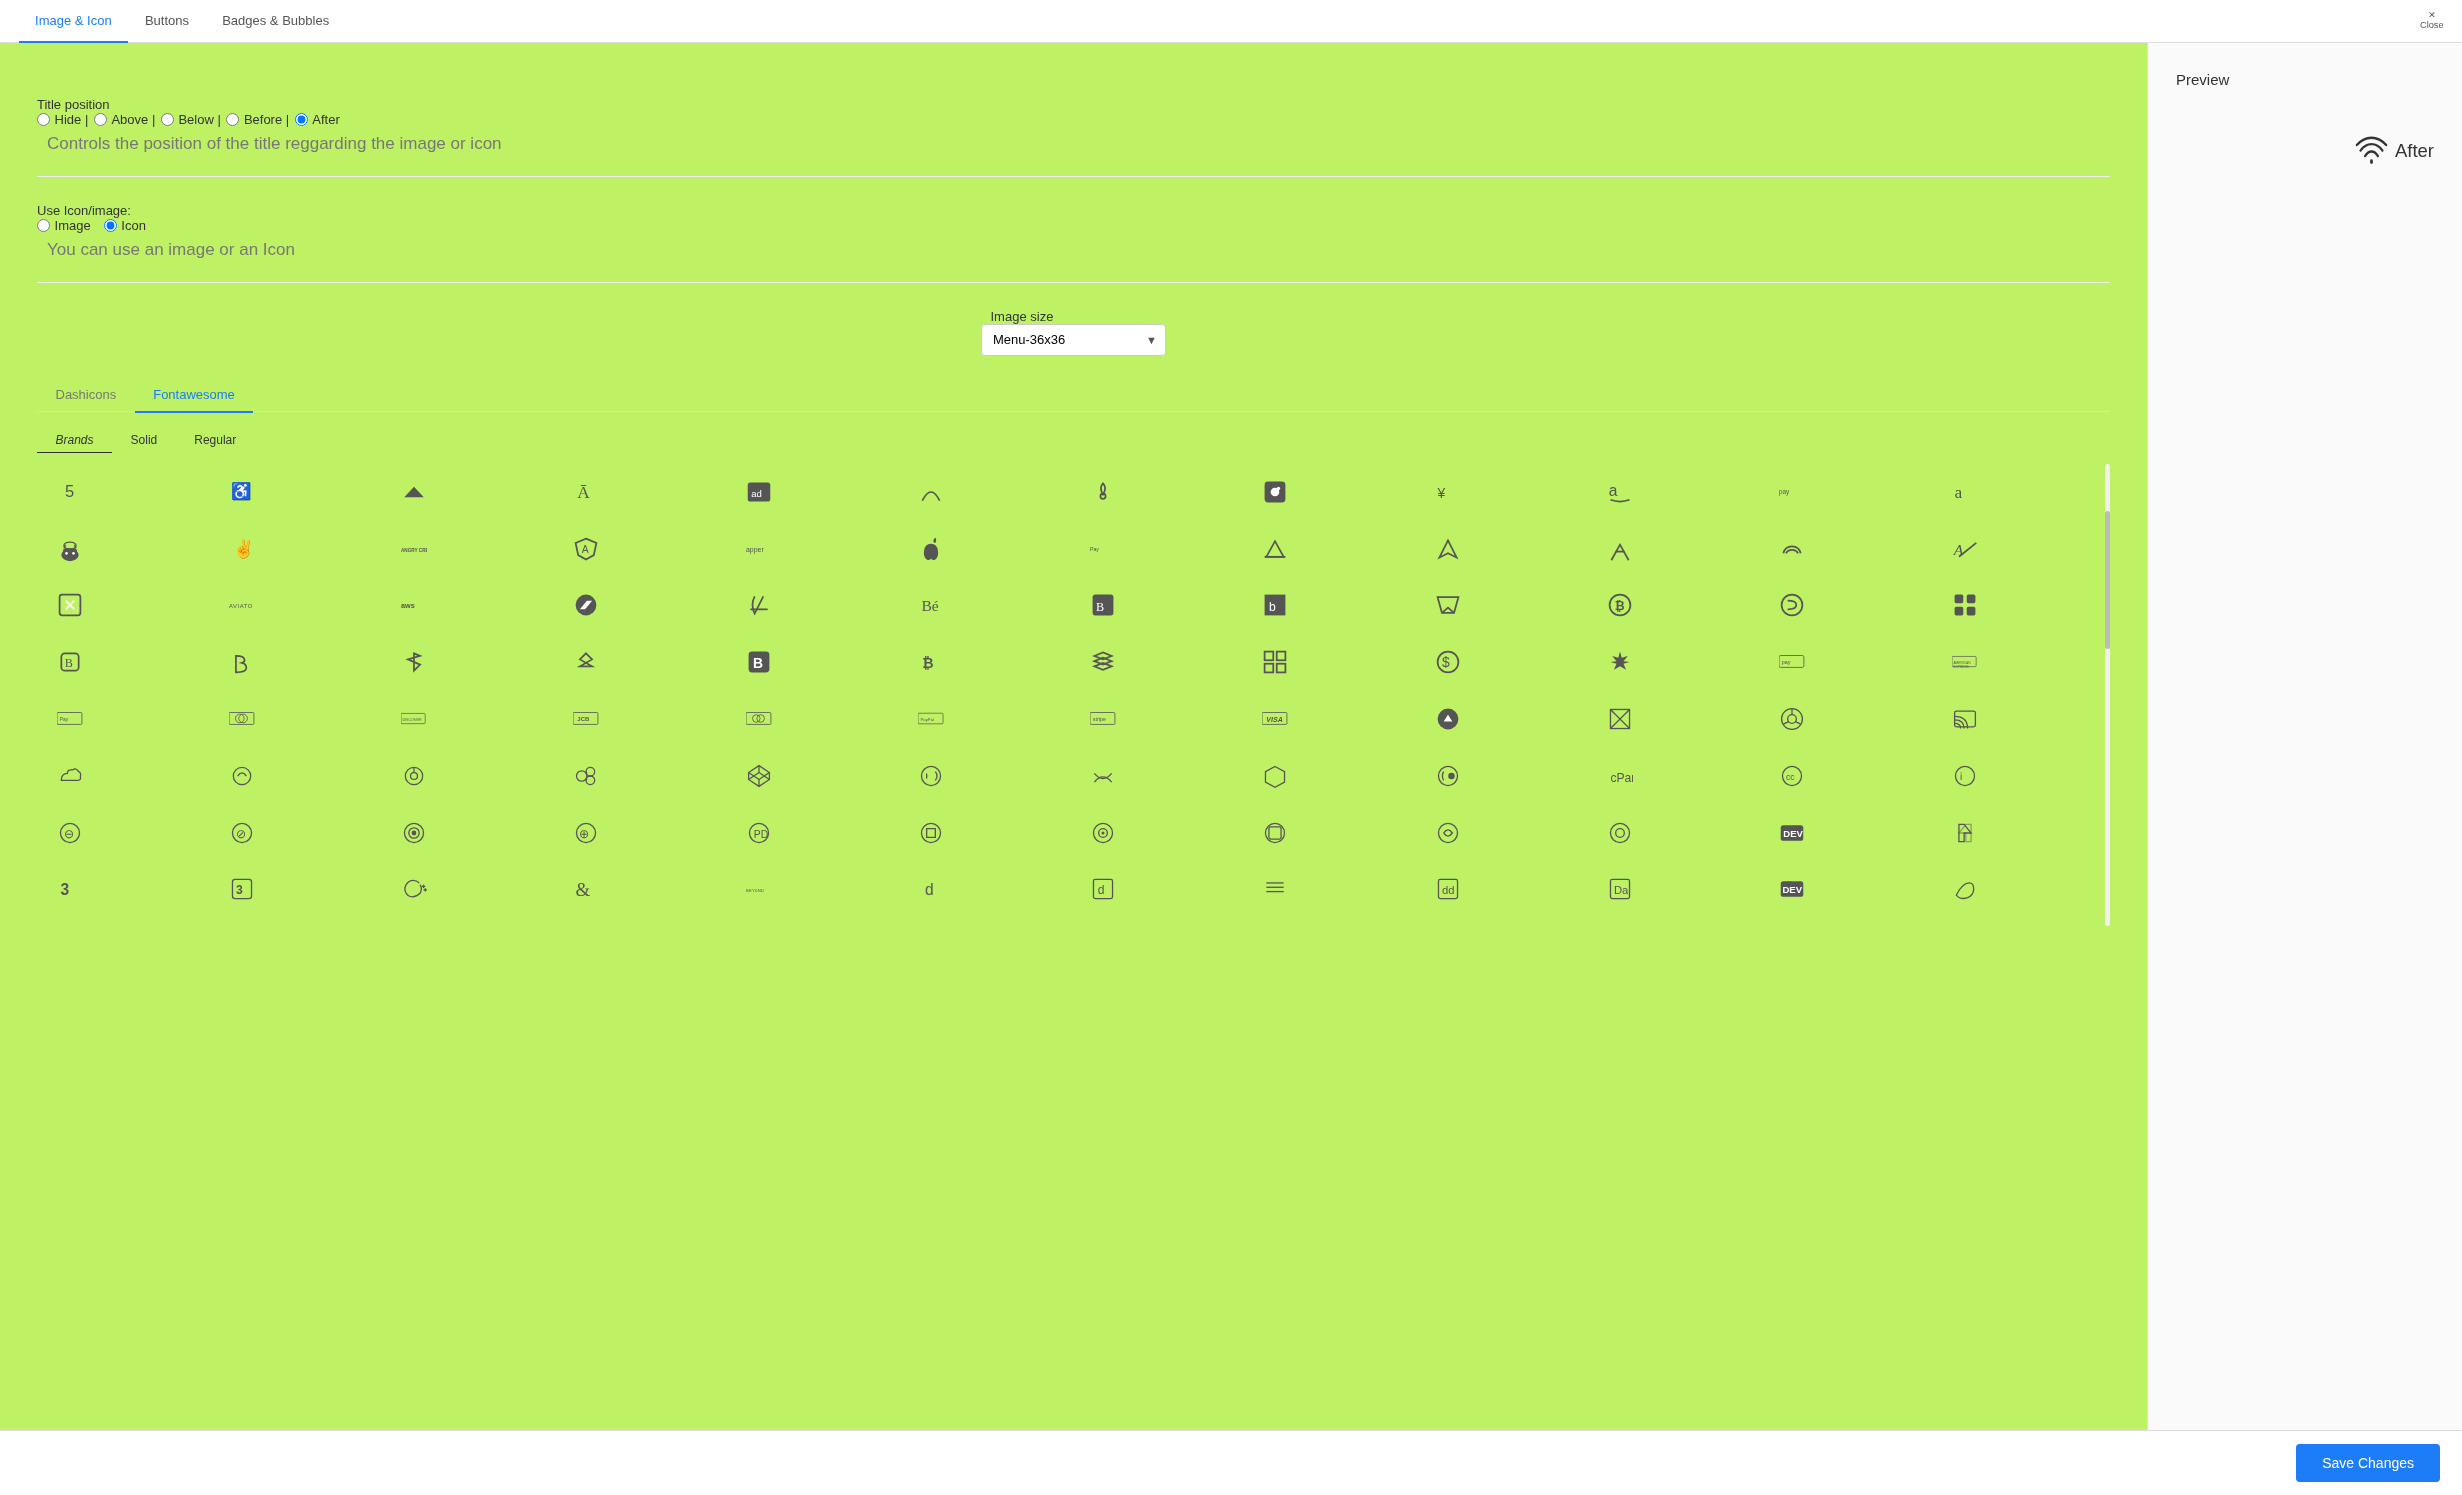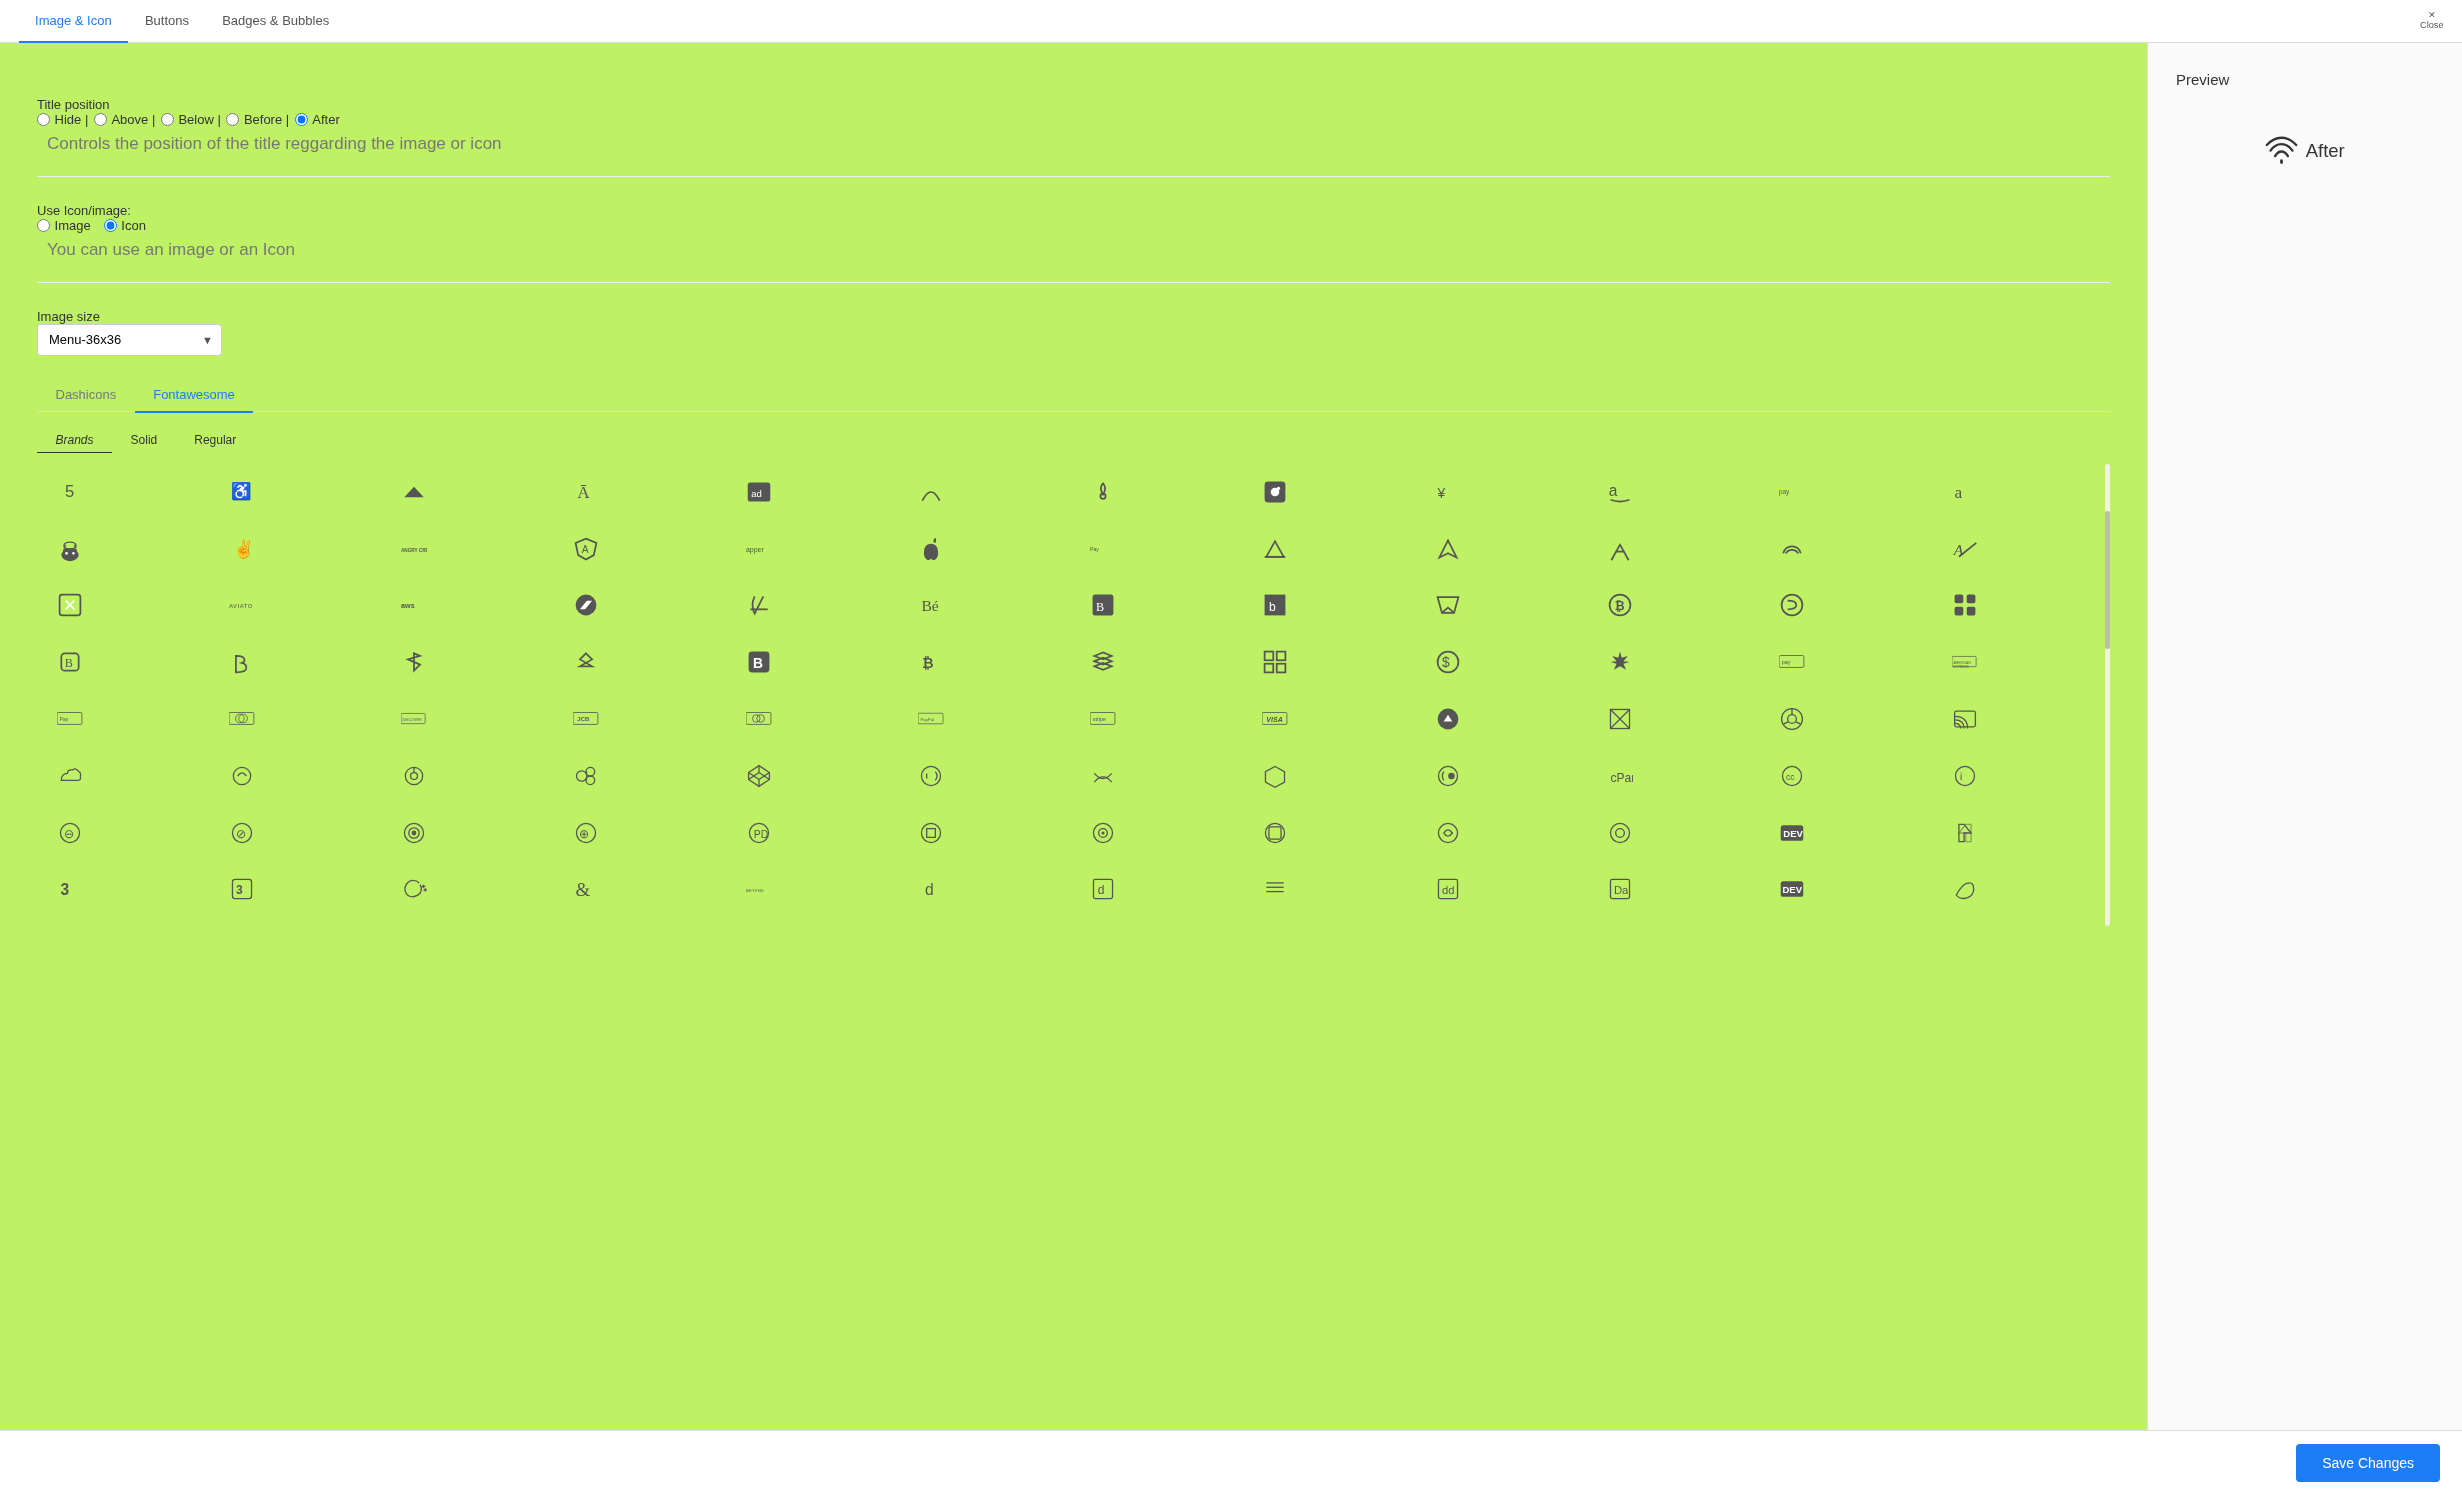--- a/index.html
+++ b/index.html
@@ -57,21 +57,21 @@
     .icon-cell { display: flex; align-items: center; justify-content: center; width: 65px; height: 55px; cursor: pointer; border-radius: 3.7px; transition: background 0.15s; }
     .icon-cell svg, .icon-cell .icon-text { width: 26px; height: 26px; display: flex; align-items: center; justify-content: center; color: #555; }
     .icon-text { font-size: 16.6px; }
 
     
     .icon-grid::-webkit-scrollbar { width: 5.5px; }
     .icon-grid::-webkit-scrollbar-track { background: #f0f0f0; border-radius: 2.8px; }
     .icon-grid::-webkit-scrollbar-thumb { background: #ccc; border-radius: 2.8px; }
 
     
-    .preview-panel { width: 314px; padding: 28px; background: #fafafa; display: flex; flex-direction: column; align-items: center; }
+    .preview-panel { width: 314px; padding: 28px; background: #fafafa; display: flex; flex-direction: column; align-items: flex-end; }
     .preview-title { font-size: 15px; font-weight: 500; margin-bottom: 28px; align-self: flex-start; }
     .preview-content { display: flex; align-items: center; gap: 7.4px; margin-top: 18.5px; }
     .preview-text { font-size: 18.5px; font-weight: 500; color: #333; }
 
     
     .footer { display: flex; justify-content: flex-end; padding: 13px 22px; background: #fff; border-top: 0.9px solid #ddd; }
     .save-btn { background: #1d7df7; color: #fff; border: none; border-radius: 3.7px; padding: 11px 26px; font-size: 14px; cursor: pointer; font-weight: 500; }
 
     .scrollbar-track { position: absolute; right: 0; top: 0; bottom: 0; width: 5.5px; background: #f0f0f0; border-radius: 2.8px; }
     .scrollbar-thumb { position: absolute; right: 0; top: 10%; width: 5.5px; height: 30%; background: #bbb; border-radius: 2.8px; }
@@ -134,21 +134,21 @@
             </label>
             <label class="icon-image-option">
               <input type="radio" name="use_icon_image" value="icon" checked="" style="">
               <span>Icon</span>
             </label>
           </div>
           <div class="hint-text">You can use an image or an Icon</div>
         </div>
       </div>
 
-      <div class="setting-row" style="border-bottom:none;">
+      <div class="setting-row" style="border-bottom:none;align-items:center;">
         <div class="setting-label">Image size</div>
         <div class="setting-control">
           <div class="dropdown-wrapper">
             <select class="dropdown-select">
               <option value="Menu-36x36">Menu-36x36</option>
               <option value="Small-24x24">Small-24x24</option>
               <option value="Medium-48x48">Medium-48x48</option>
               <option value="Large-64x64">Large-64x64</option>
             </select>
             <span class="dropdown-arrow">▼</span>

